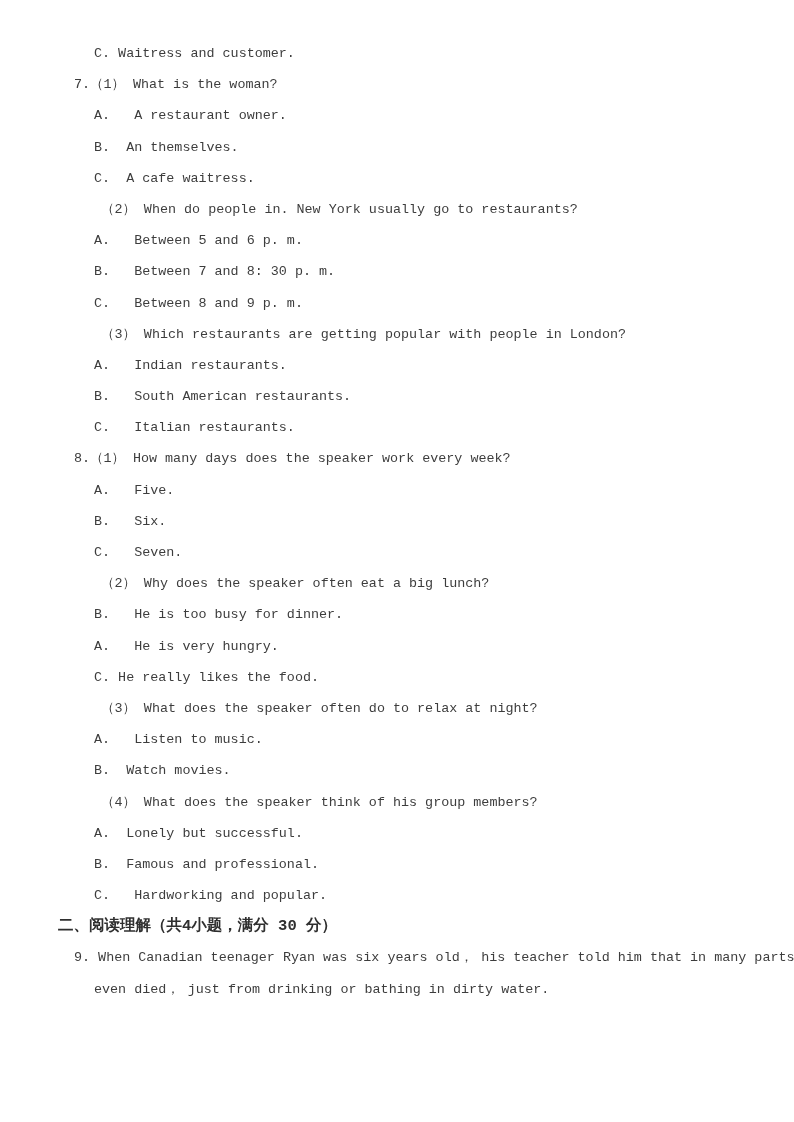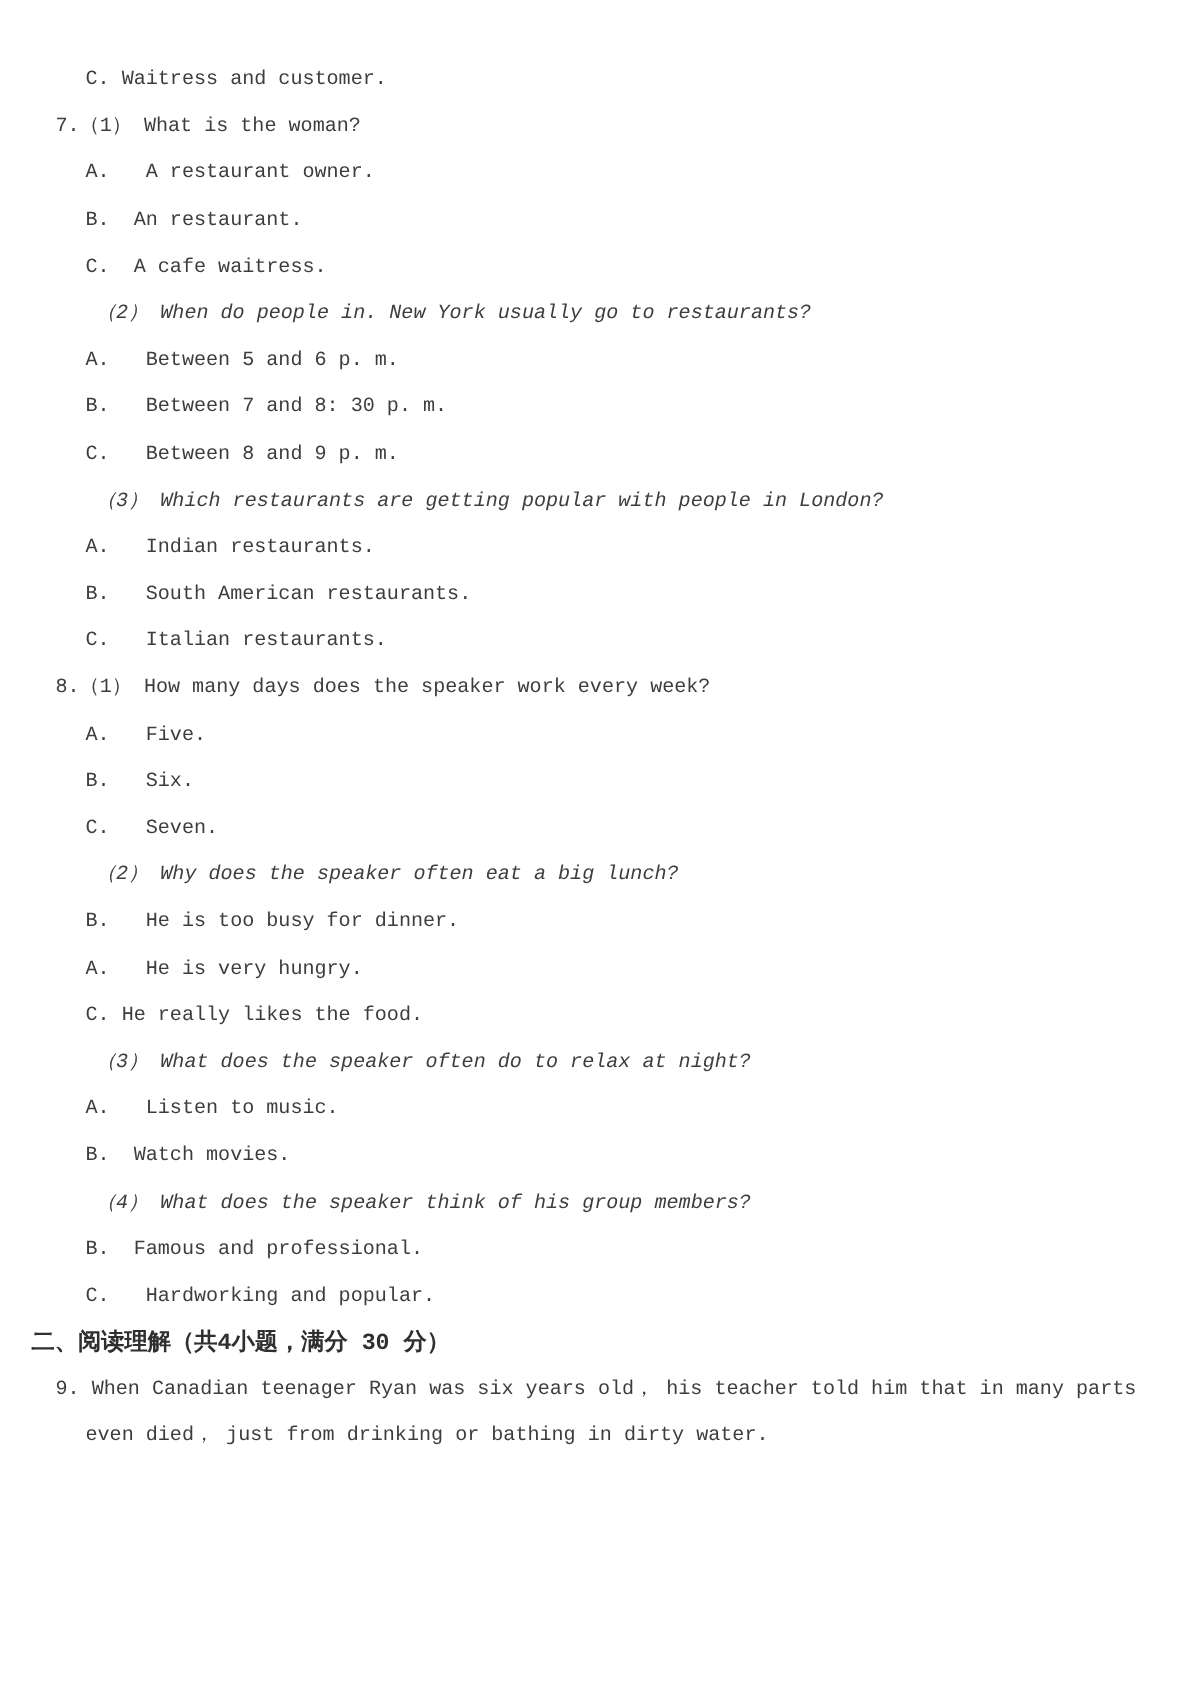--- a/index.html
+++ b/index.html
@@ -16,41 +16,42 @@
     padding-top: 38px;
     overflow: hidden;
     font-family: "Liberation Mono", "DejaVu Sans Mono", monospace;
     font-size: 13.4px;
     color: #3d3d3d;
   }
   .line {
     height: 31.2px;
     line-height: 31.2px;
     white-space: pre;
+    margin-left: 37px;
   }
   .ind-q   { padding-left: 37px; }  
-  .ind-sub { padding-left: 64px; font-style: italic; }  
+  .ind-sub { padding-left: 64px; }  
   .ind-opt { padding-left: 57px; }  
   .ind-h   { padding-left: 21px; }  
   .heading {
     font-weight: bold;
     font-size: 15.5px;
     color: #2f2f2f;
   }
 </style>
 </head>
 <body>
 
 <div class="page">
 
   <div class="line ind-opt">C. Waitress and customer.</div>
 
   <div class="line ind-q">7.（1） What is the woman?</div>
   <div class="line ind-opt">A.   A restaurant owner.</div>
-  <div class="line ind-opt">B.  An restaurant.</div>
+  <div class="line ind-opt">B.  An themselves.</div>
   <div class="line ind-opt">C.  A cafe waitress.</div>
 
   <div class="line ind-sub">（2） When do people in. New York usually go to restaurants?</div>
   <div class="line ind-opt">A.   Between 5 and 6 p. m.</div>
   <div class="line ind-opt">B.   Between 7 and 8: 30 p. m.</div>
   <div class="line ind-opt">C.   Between 8 and 9 p. m.</div>
 
   <div class="line ind-sub">（3） Which restaurants are getting popular with people in London?</div>
   <div class="line ind-opt">A.   Indian restaurants.</div>
   <div class="line ind-opt">B.   South American restaurants.</div>
@@ -64,20 +65,21 @@
   <div class="line ind-sub">（2） Why does the speaker often eat a big lunch?</div>
   <div class="line ind-opt">B.   He is too busy for dinner.</div>
   <div class="line ind-opt">A.   He is very hungry.</div>
   <div class="line ind-opt">C. He really likes the food.</div>
 
   <div class="line ind-sub">（3） What does the speaker often do to relax at night?</div>
   <div class="line ind-opt">A.   Listen to music.</div>
   <div class="line ind-opt">B.  Watch movies.</div>
 
   <div class="line ind-sub">（4） What does the speaker think of his group members?</div>
+  <div class="line ind-opt">A.  Lonely but successful.</div>
   <div class="line ind-opt">B.  Famous and professional.</div>
   <div class="line ind-opt">C.   Hardworking and popular.</div>
 
   <div class="line ind-h heading">二、阅读理解（共4小题，满分 30 分）</div>
 
   <div class="line ind-q">9. When Canadian teenager Ryan was six years old， his teacher told him that in many parts</div>
   <div class="line ind-opt">even died， just from drinking or bathing in dirty water.</div>
 
 </div>
 

